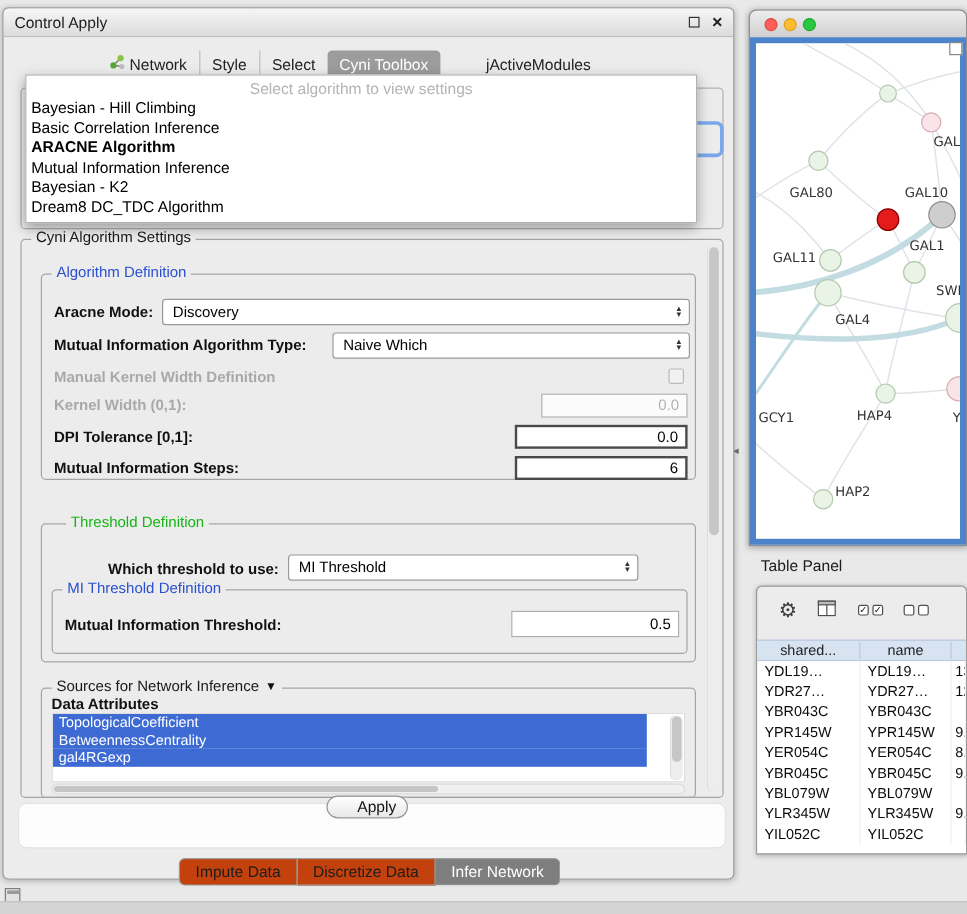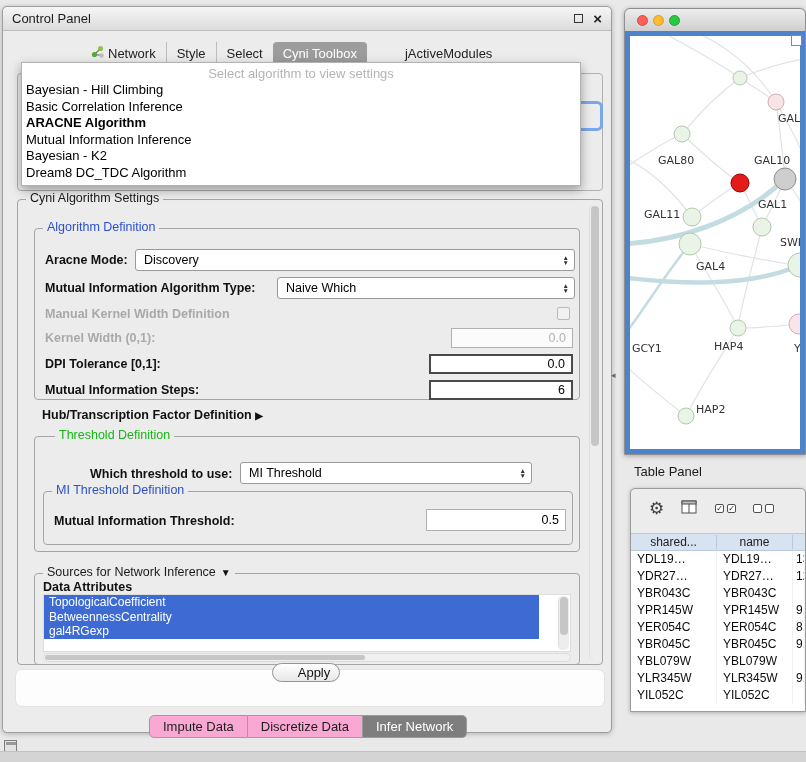--- a/index.html
+++ b/index.html
@@ -75,21 +75,21 @@
   .attr-item { height:14.5px; line-height:14.5px; font-size:12px; color:#fff;
     background:#3d6bd3; padding-left:5px; width:495px; white-space:nowrap; }
 
   .apply-strip { position:absolute; left:12px; top:662px; width:590px; height:38px;
     background:#fdfdfd; border:1px solid #e2e2e2; border-radius:7px; }
   .apply-btn { position:absolute; left:269px; top:656px; width:68px; height:19px;
     border:1px solid #949494; border-radius:10px; background:linear-gradient(#ffffff,#e7e7e7);
     font-size:13px; font-family:"Liberation Sans",sans-serif; color:#111;padding-left:16px; }
 
   .btabs { position:absolute; left:146px; top:708px; display:flex; font-size:13px; }
-  .btab { padding:3px 13px; background:#f9a8d4; border:1px solid #9c9c9c; border-left:none;
+  .btab { padding:3px 13px; background:#c2410c; border:1px solid #9c9c9c; border-left:none;
     color:#1d1d1d; white-space:nowrap; }
   .btab:first-child { border-left:1px solid #9c9c9c; border-radius:5px 0 0 5px; }
   .btab:last-child { border-radius:0 5px 5px 0; }
   .btab.selected { background:#7e7e7e; color:#fff; }
 
   
   .net-window { position:absolute; left:624px; top:8px; width:182px; height:447px;
     border:1px solid #8f8f8f; border-radius:6px 6px 0 0; background:#d9d9d9;
     box-shadow:0 1px 5px rgba(0,0,0,.3); }
   .net-titlebar { height:22px; background:linear-gradient(#ededed,#cfcfcf);
@@ -132,21 +132,21 @@
     background:#9a9a9a; }
   .splitter-mark { position:absolute; left:611px; top:370px; font-size:9px; color:#666; }
 </style>
 </head>
 <body>
 
 <div class="page">
 
   <div class="ctrl-window">
     <div class="titlebar">
-      <span>Control Panel</span>
+      <span>Control Apply</span>
       <span class="tb-icons">
         <span class="float-ic"></span>
         <span class="close-ic">×</span>
       </span>
     </div>
 
     <div class="tabbar">
       <div class="tab">
         <span><svg width="13" height="13">
           <line x1="4" y1="9" x2="9" y2="4" stroke="#7a7a7a" stroke-width="1.2"></line>
@@ -230,24 +230,20 @@
         <div class="field dark" style="left:394px; top:125px; width:144px; height:20px;">
           <span>0.0</span>
         </div>
 
         <div class="lbl" style="left:10px; top:154px;">Mutual Information Steps:</div>
         <div class="field dark" style="left:394px; top:151px; width:144px; height:20px;">
           <span>6</span>
         </div>
       </div>
 
-      <div class="lbl" style="left:24px; top:208px;">
-        <span>Hub/Transcription Factor Definition</span>
-        <span class="tri"> ▶</span>
-      </div>
 
       <div class="tgroup" style="left:16px; top:236px; width:546px; height:116px;">
         <div class="gtitle green">
           <span>Threshold Definition</span>
         </div>
 
         <div class="lbl" style="left:55px; top:30px;">Which threshold to use:</div>
         <div class="combo" style="left:205px; top:25px; width:292px; height:22px;">
           <span>MI Threshold</span>
           <span class="arrows">

